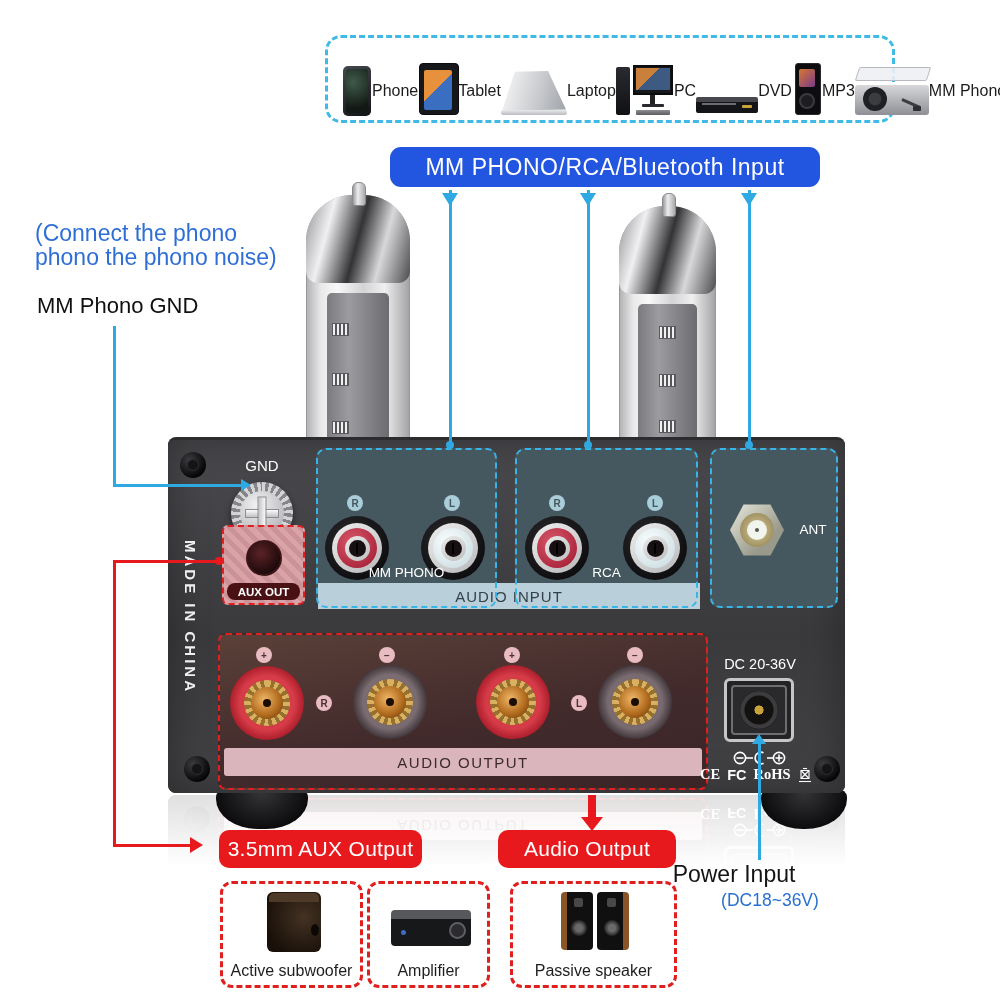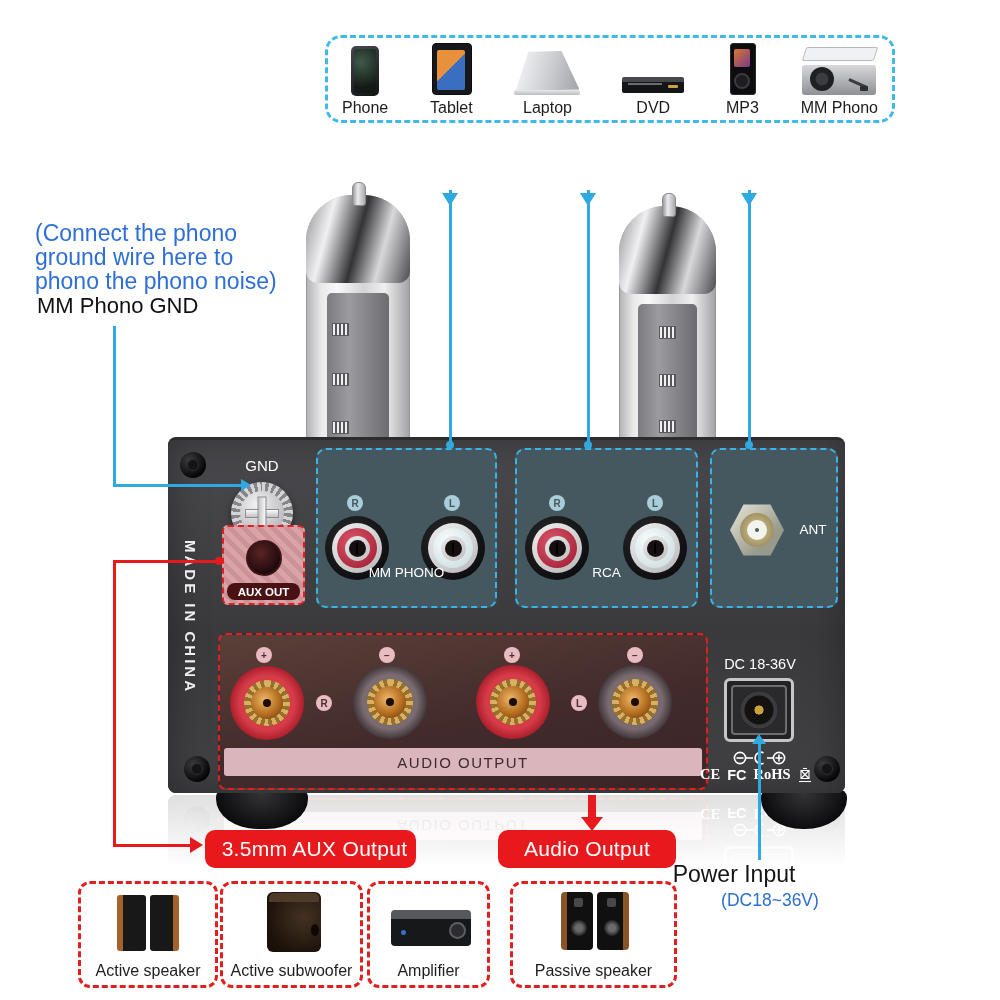--- a/index.html
+++ b/index.html
@@ -5,21 +5,21 @@
   html,body{margin:0;padding:0;background:#fff;}
   .stage{position:relative;width:1000px;height:1000px;background:#fff;
          font-family:"Liberation Sans",sans-serif;overflow:hidden;}
   .abs{position:absolute;}
   i{display:block;position:absolute;font-style:normal;}
 
   
   .top-box{left:325px;top:35px;width:570px;height:88px;border:3px dashed #3fb9e6;
            border-radius:16px;box-sizing:border-box;display:flex;justify-content:space-between;
            align-items:flex-end;padding:5px 14px 3px;z-index:3;background:#fff;}
-  .src{display:flex;flex-direction:column;align-items:center;}
+  .src{display:flex;flex-direction:row;align-items:center;}
   .src-icon{position:relative;height:54px;}
   .src-label{font-size:16px;color:#1c1c1c;margin-top:2px;white-space:nowrap;}
 
   
   .banner-blue{left:390px;top:147px;width:430px;height:40px;background:#2356e0;border-radius:11px;
                color:#fff;font-size:23px;display:flex;align-items:center;justify-content:center;
                z-index:4;letter-spacing:.5px;}
   .bline{width:3px;background:#2fa9e1;z-index:5;}
   .bhead{width:0;height:0;border-left:8px solid transparent;border-right:8px solid transparent;
          border-top:13px solid #2fa9e1;z-index:5;}
@@ -158,20 +158,31 @@
       <div class="src-label">Tablet</div>
     </div>
     <div class="src">
       <div class="src-icon" style="width:66px">
         <i style="left:1px;bottom:6px;width:64px;height:40px;background:linear-gradient(105deg,#fafafa,#c6c8cc 60%,#9fa2a8);clip-path:polygon(20% 2%,72% 0%,100% 96%,0% 100%);"></i>
         <i style="left:0;bottom:2px;width:66px;height:5px;background:linear-gradient(#e8e9eb,#b9bbbf);border-radius:2px;"></i>
       </div>
       <div class="src-label">Laptop</div>
     </div>
     <div class="src">
+      <div class="src-icon" style="width:58px">
+        <i style="left:0;bottom:2px;width:14px;height:48px;background:linear-gradient(#2a2b30,#101114);border-radius:2px;"></i>
+        <i style="left:17px;top:2px;width:40px;height:30px;background:#17181b;border:2px solid #0b0c0e;box-sizing:border-box;"></i>
+        <i style="left:20px;top:5px;width:34px;height:22px;background:linear-gradient(135deg,#c8803a 0 42%,#3c5a82 42%);"></i>
+        <i style="left:34px;top:32px;width:5px;height:9px;background:#222;"></i>
+        <i style="left:26px;top:41px;width:22px;height:3px;background:#2a2a2e;border-radius:1px;"></i>
+        <i style="left:20px;bottom:2px;width:34px;height:5px;background:linear-gradient(#8c8e94,#5c5e64);border-radius:1px;"></i>
+      </div>
+      <div class="src-label">PC</div>
+    </div>
+    <div class="src">
       <div class="src-icon" style="width:62px">
         <i style="left:0;bottom:4px;width:62px;height:16px;background:linear-gradient(#46484e 0 30%,#141518 30%);border-radius:2px;"></i>
         <i style="left:6px;bottom:12px;width:34px;height:2px;background:#6a6c72;"></i>
         <i style="left:46px;bottom:9px;width:10px;height:3px;background:#caa23a;border-radius:1px;"></i>
       </div>
       <div class="src-label">DVD</div>
     </div>
     <div class="src">
       <div class="src-icon" style="width:30px">
         <i style="left:3px;bottom:2px;width:24px;height:50px;background:#0d0d0f;border-radius:3px;border:1px solid #2a2a2e;"></i>
@@ -185,36 +196,38 @@
         <i style="left:2px;top:4px;width:70px;height:12px;background:rgba(238,240,244,.9);border:1px solid #b8bac0;border-radius:2px;transform:skewX(-18deg);"></i>
         <i style="left:0;bottom:2px;width:74px;height:30px;background:linear-gradient(#d8d8da,#8e9096);border-radius:3px;"></i>
         <i style="left:8px;bottom:6px;width:24px;height:24px;border-radius:50%;background:radial-gradient(circle,#3a3c40 0 35%,#1e2023 40% 80%,#4a4c50 85%);"></i>
         <i style="left:46px;bottom:12px;width:20px;height:3px;background:#3a3c40;transform:rotate(24deg);border-radius:1px;"></i>
         <i style="left:58px;bottom:6px;width:8px;height:5px;background:#2c2e32;border-radius:1px;"></i>
       </div>
       <div class="src-label">MM Phono</div>
     </div>
   </div>
 
+  <div class="abs banner-blue">
+    <span>MM PHONO/RCA/Bluetooth Input</span>
+  </div>
 
   <div class="abs bline" style="left:449px;top:190px;height:256px;"></div>
   <div class="abs bhead" style="left:442px;top:193px;"></div>
   <div class="abs bdot" style="left:446px;top:441px;"></div>
 
   <div class="abs bline" style="left:587px;top:190px;height:256px;"></div>
   <div class="abs bhead" style="left:580px;top:193px;"></div>
   <div class="abs bdot" style="left:584px;top:441px;"></div>
 
   <div class="abs bline" style="left:748px;top:190px;height:256px;"></div>
   <div class="abs bhead" style="left:741px;top:193px;"></div>
   <div class="abs bdot" style="left:745px;top:441px;"></div>
 
   <div class="abs" style="left:35px;top:221px;">
     <div class="note-line">(Connect the phono</div>
-    <div class="note-line">ground wire here to</div>
     <div class="note-line">phono the phono noise)</div>
   </div>
   <div class="abs note-title" style="left:37px;top:293px;">MM Phono GND</div>
 
   <div class="abs" style="left:113px;top:326px;width:3px;height:161px;background:#2fa9e1;z-index:5;"></div>
   <div class="abs" style="left:113px;top:484px;width:130px;height:3px;background:#2fa9e1;z-index:5;"></div>
   <div class="abs" style="left:241px;top:479px;width:0;height:0;border-top:6px solid transparent;border-bottom:6px solid transparent;border-left:10px solid #2fa9e1;z-index:5;"></div>
 
   <div class="abs tube" style="left:306px;top:195px;width:104px;height:252px;">
     <i class="glass"></i>
@@ -265,20 +278,23 @@
       <div class="abs aux-jack" style="left:22px;top:13px;"></div>
       <div class="abs aux-label" style="left:3px;right:3px;bottom:3px;height:17px;">AUX OUT</div>
     </div>
 
     <div class="abs made-in" style="left:14px;top:100px;height:185px;">MADE IN CHINA</div>
 
     <div class="abs inbox-bg" style="left:148px;top:8px;width:181px;height:160px;"></div>
     <div class="abs inbox-bg" style="left:347px;top:8px;width:183px;height:160px;"></div>
     <div class="abs inbox-bg" style="left:542px;top:8px;width:128px;height:160px;"></div>
 
+    <div class="abs band" style="left:150px;top:143px;width:382px;height:26px;">
+      <span>AUDIO INPUT</span>
+    </div>
 
     <div class="abs inbox-border" style="left:148px;top:8px;width:181px;height:160px;"></div>
     <div class="abs inbox-border" style="left:347px;top:8px;width:183px;height:160px;"></div>
     <div class="abs inbox-border" style="left:542px;top:8px;width:128px;height:160px;"></div>
 
     <div class="abs chan" style="left:179px;top:55px;">R</div>
     <div class="abs chan" style="left:276px;top:55px;">L</div>
     <div class="abs chan" style="left:381px;top:55px;">R</div>
     <div class="abs chan" style="left:479px;top:55px;">L</div>
 
@@ -375,21 +391,21 @@
         </div>
 
       <div class="abs chan pink" style="left:96px;top:60px;">R</div>
       <div class="abs chan pink" style="left:351px;top:60px;">L</div>
 
       <div class="abs out-band" style="left:4px;right:4px;bottom:12px;height:28px;">
         <span>AUDIO OUTPUT</span>
       </div>
     </div>
 
-    <div class="abs wlabel" style="left:550px;top:216px;width:84px;font-size:14.5px;">DC 18-36V</div>
+    <div class="abs wlabel" style="left:550px;top:216px;width:84px;font-size:14.5px;">DC 20-36V</div>
     <div class="abs dc-jack" style="left:556px;top:238px;width:70px;height:64px;">
       <div class="in1">
           <div class="in2"></div>
         </div>
     </div>
     <svg class="abs" style="left:564px;top:310px;" width="56" height="16" viewBox="0 0 56 16">
       <g stroke="#fff" stroke-width="1.6" fill="none">
         <circle cx="8" cy="8" r="5.6"></circle>
           <line x1="4.5" y1="8" x2="11.5" y2="8"></line>
         <line x1="14" y1="8" x2="21" y2="8"></line>
@@ -493,39 +509,32 @@
 
   <div class="abs rline" style="left:113px;top:560px;width:107px;height:3px;"></div>
   <div class="abs rdot" style="left:215px;top:557px;"></div>
   <div class="abs rline" style="left:113px;top:560px;width:3px;height:287px;"></div>
   <div class="abs rline" style="left:113px;top:844px;width:78px;height:3px;"></div>
   <div class="abs rhead" style="left:190px;top:837px;"></div>
 
   <div class="abs darrow-bar" style="left:588px;top:795px;height:23px;"></div>
   <div class="abs darrow-head" style="left:581px;top:817px;"></div>
 
-  <div class="abs banner-red" style="left:205px;top:830px;width:203px;height:38px;padding-left:8px;">
+  <div class="abs banner-red" style="left:219px;top:830px;width:203px;height:38px;">
     <span>3.5mm AUX Output</span>
   </div>
   <div class="abs banner-red" style="left:498px;top:830px;width:178px;height:38px;">
     <span>Audio Output</span>
   </div>
 
   <div class="abs" style="left:758px;top:742px;width:3px;height:118px;background:#2fa9e1;z-index:6;"></div>
   <div class="abs" style="left:752px;top:734px;width:0;height:0;border-left:7px solid transparent;border-right:7px solid transparent;border-bottom:10px solid #2fa9e1;z-index:6;"></div>
   <div class="abs power-title" style="left:644px;top:861px;width:180px;z-index:7;">Power Input</div>
   <div class="abs power-sub" style="left:680px;top:890px;width:180px;z-index:7;">(DC18~36V)</div>
 
-  <div class="abs dest-box" style="left:78px;top:881px;width:140px;height:107px;">
-    <div class="abs" style="left:36px;top:9px;width:66px;height:60px;">
-      <i style="left:0;top:2px;width:29px;height:56px;border-radius:3px;background:linear-gradient(90deg,#a2622c 0 20%,#181818 20%);"></i>
-      <i style="left:33px;top:2px;width:29px;height:56px;border-radius:3px;background:linear-gradient(270deg,#a2622c 0 20%,#181818 20%);"></i>
-    </div>
-    <div class="dest-label">Active speaker</div>
-  </div>
   <div class="abs dest-box" style="left:220px;top:881px;width:143px;height:107px;">
     <div class="abs" style="left:44px;top:8px;width:56px;height:62px;">
       <i style="left:0;top:0;width:54px;height:60px;border-radius:6px;background:radial-gradient(circle at 68% 42%,#443223,#191009 78%);"></i>
       <i style="left:2px;top:1px;width:50px;height:9px;border-radius:5px 5px 0 0;background:#4e3a28;"></i>
       <i style="left:44px;top:32px;width:8px;height:12px;border-radius:50%;background:#0c0805;"></i>
     </div>
     <div class="dest-label">Active subwoofer</div>
   </div>
   <div class="abs dest-box" style="left:367px;top:881px;width:123px;height:107px;">
     <div class="abs" style="left:21px;top:16px;width:82px;height:52px;">

